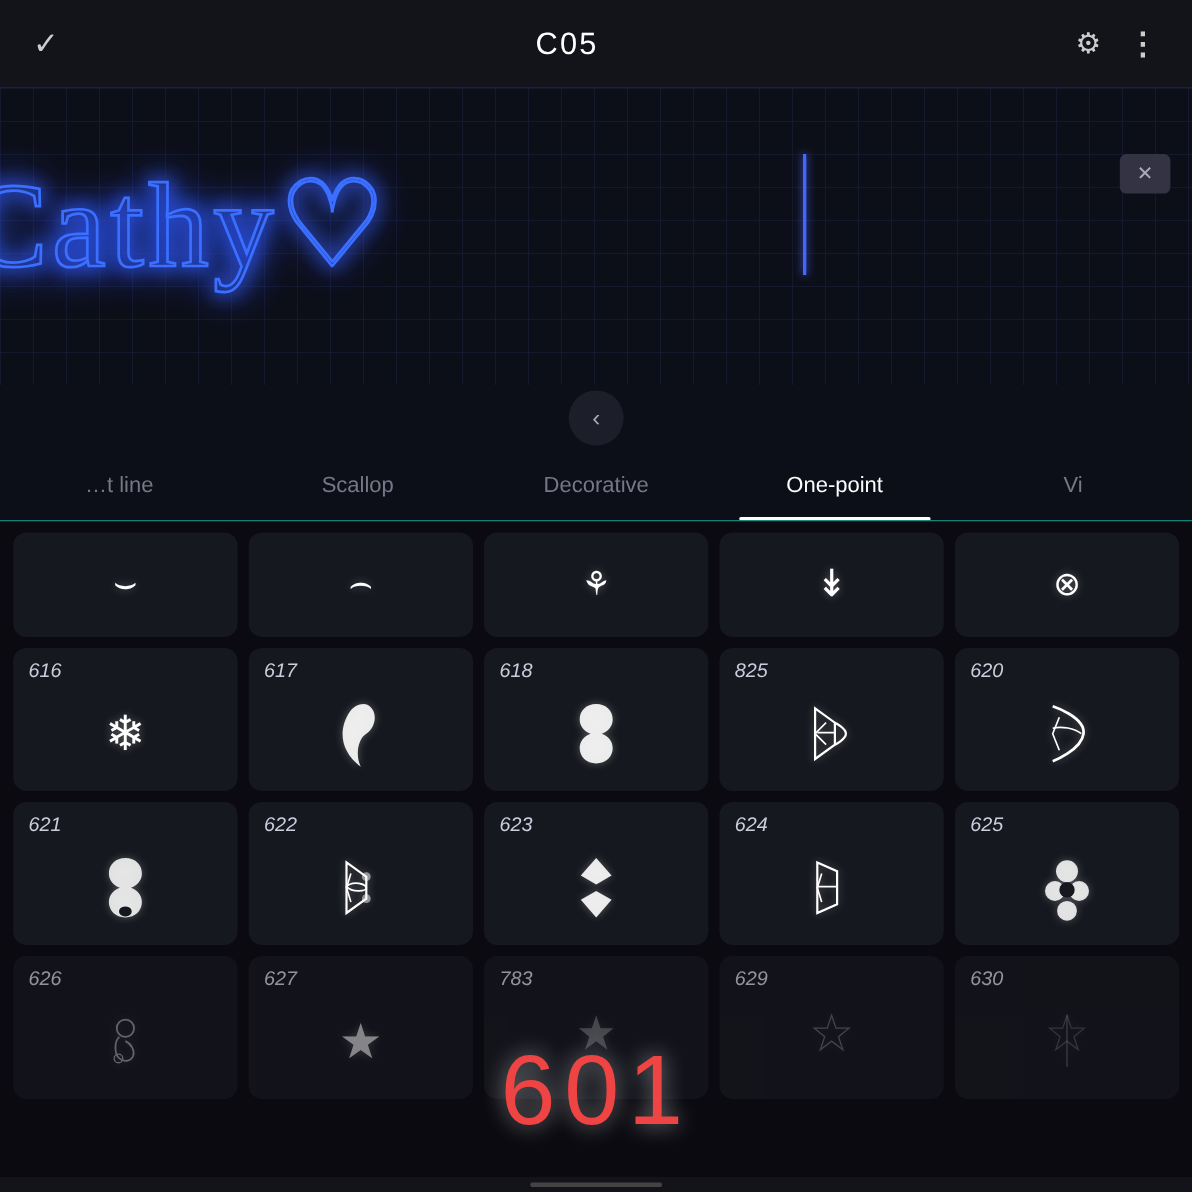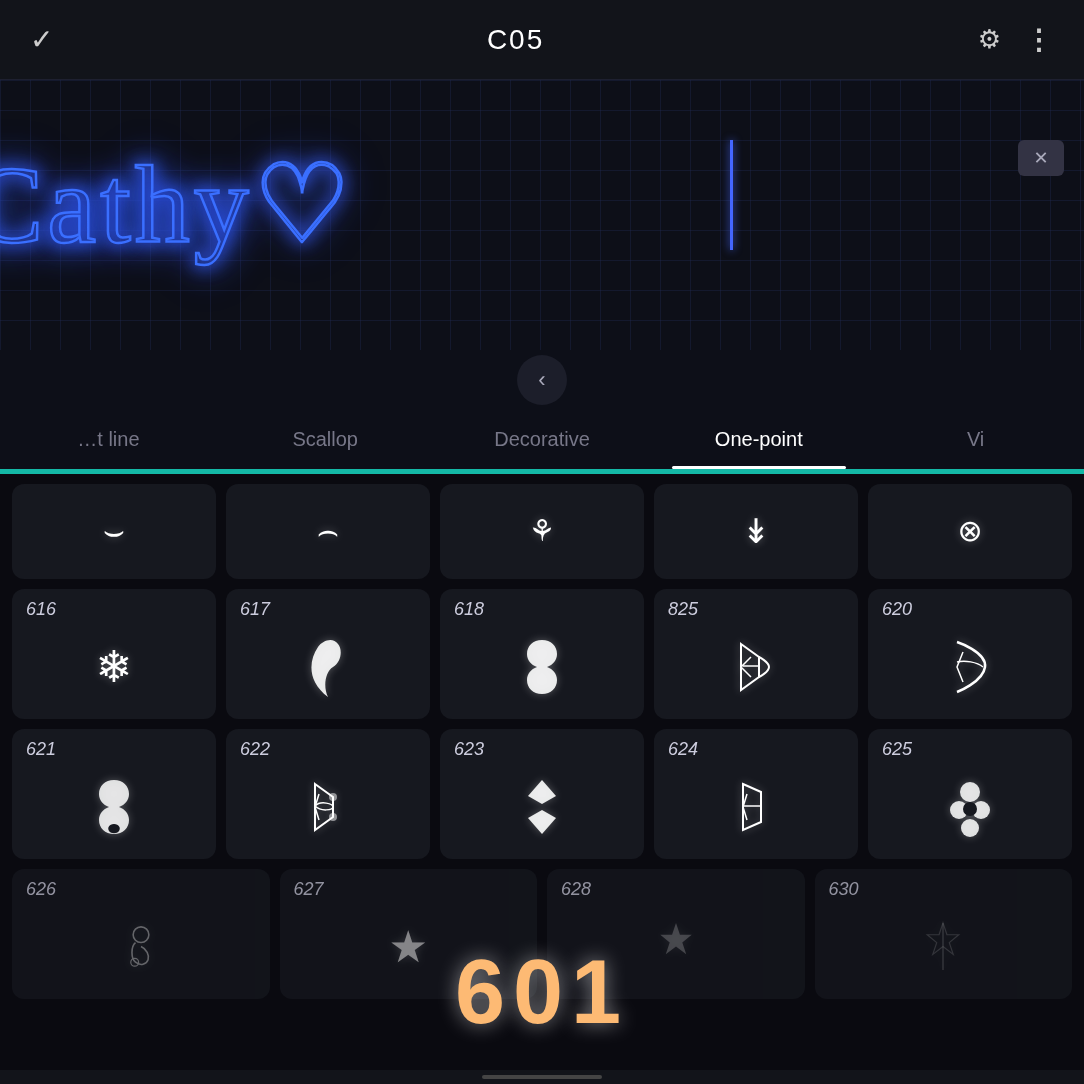--- a/index.html
+++ b/index.html
@@ -115,21 +115,21 @@
 
     
     .tabs-row {
       width: 100%;
       height: 64px;
       background: #0d0f18;
       display: flex;
       align-items: center;
       overflow: hidden;
       flex-shrink: 0;
-      border-bottom: 5px solid #14b8a6;
+      border-bottom: 1px solid #14b8a6;
     }
     .tab {
       flex: 1;
       height: 100%;
       display: flex;
       align-items: center;
       justify-content: center;
       color: #778;
       font-size: 20px;
       cursor: pointer;
@@ -189,23 +189,23 @@
     .stitch-icon {
       flex: 1;
       display: flex;
       align-items: center;
       justify-content: center;
       color: #ffffff;
       font-size: 44px;
       filter: drop-shadow(0 0 4px rgba(255,255,255,0.3));
     }
     .big-number {
-      color: #fdba74;
+      color: #ef4444;
       font-size: 90px;
-      font-weight: bold;
+      font-weight: normal;
       letter-spacing: 8px;
       text-shadow: 0 0 20px rgba(255,255,255,0.5);
     }
 
     
     .stitch-card.partial-top {
       min-height: 95px;
     }
     .stitch-card.partial-top .stitch-icon {
       font-size: 34px;
@@ -403,24 +403,32 @@
           <path d="M16 30 C10 35 10 50 16 55 C22 60 30 58 32 52 C34 46 30 38 23 35" fill="none" stroke="white" stroke-width="2"></path>
           <circle cx="15" cy="55" r="5" fill="none" stroke="white" stroke-width="1.5"></circle>
         </svg>
       </div>
     </div>
     <div class="stitch-card" style="opacity:0.7;">
       <span class="stitch-number">627</span>
       <div class="stitch-icon" style="opacity:0.7;">★</div>
     </div>
     <div class="stitch-card" style="opacity:0.7;">
-      <span class="stitch-number">628</span>
+      <span class="stitch-number">783</span>
       <div class="stitch-icon" style="font-size:36px; opacity:0.5;">
         <svg width="46" height="55" viewBox="0 0 50 70">
           <polygon points="25,5 30,20 45,20 33,30 38,45 25,35 12,45 17,30 5,20 20,20" fill="white" opacity="0.6"></polygon>
+        </svg>
+      </div>
+    </div>
+    <div class="stitch-card" style="opacity:0.7;">
+      <span class="stitch-number">629</span>
+      <div class="stitch-icon" style="font-size:36px; opacity:0.5;">
+        <svg width="46" height="55" viewBox="0 0 50 70">
+          <polygon points="25,5 30,20 45,20 33,30 38,45 25,35 12,45 17,30 5,20 20,20" fill="none" stroke="white" stroke-width="1.5" opacity="0.6"></polygon>
         </svg>
       </div>
     </div>
     <div class="stitch-card" style="opacity:0.7;">
       <span class="stitch-number">630</span>
       <div class="stitch-icon" style="font-size:36px; opacity:0.5;">
         <svg width="46" height="55" viewBox="0 0 50 70">
           <line x1="25" y1="5" x2="25" y2="65" stroke="white" stroke-width="1.5" opacity="0.5"></line>
           <polygon points="25,5 30,20 45,20 33,30 38,45 25,35 12,45 17,30 5,20 20,20" fill="none" stroke="white" stroke-width="1.5" opacity="0.4"></polygon>
         </svg>

